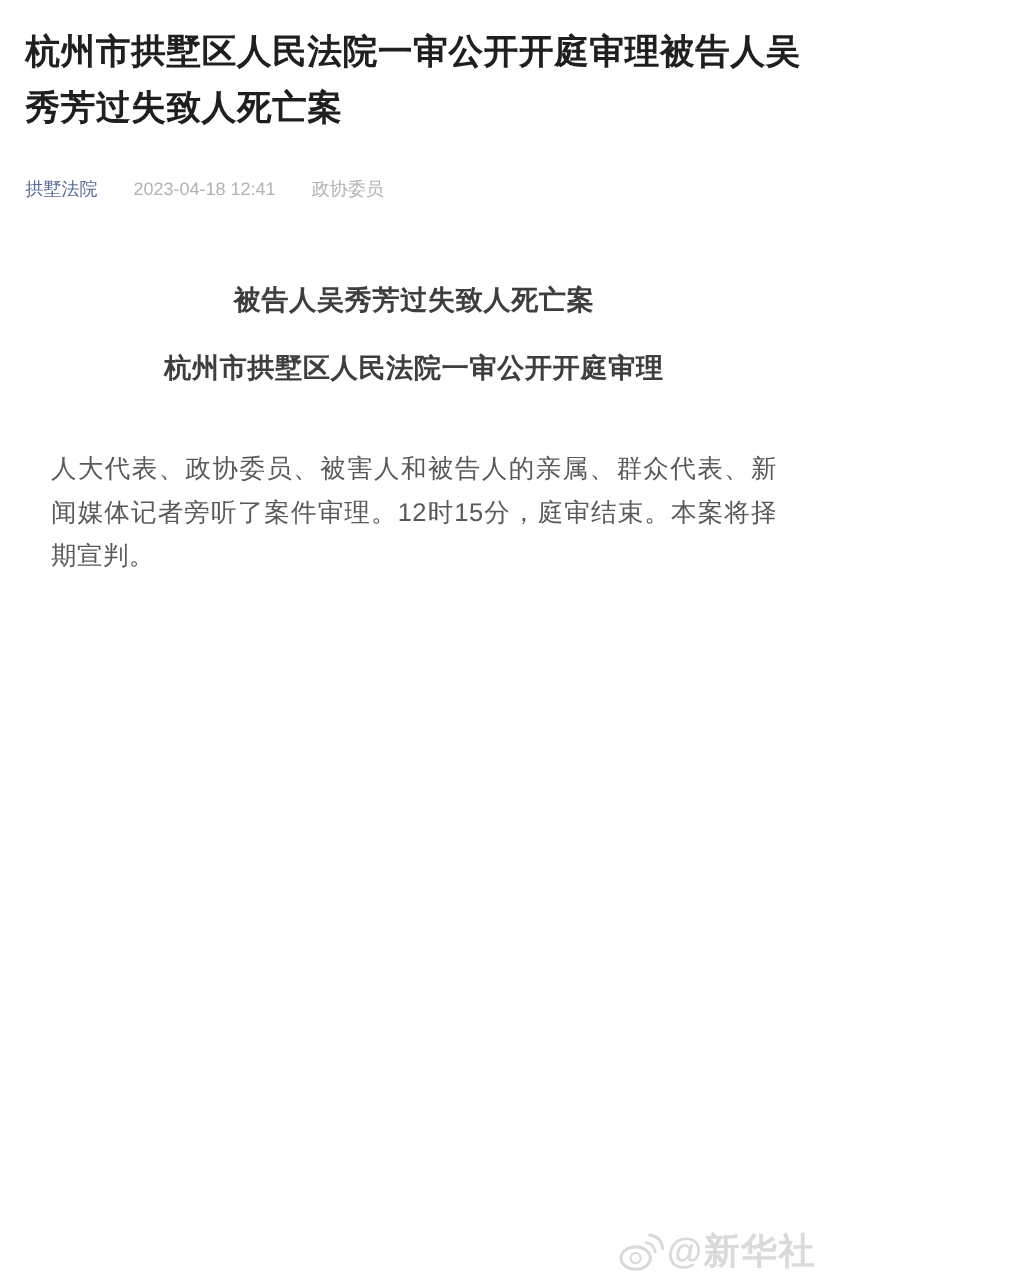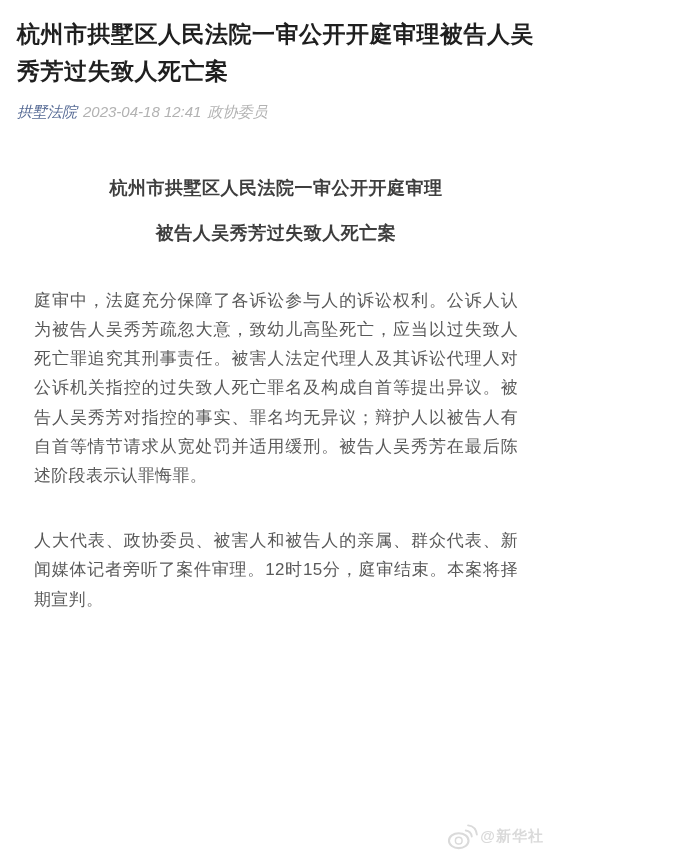--- a/index.html
+++ b/index.html
@@ -16,34 +16,33 @@
   .headline {
     margin: 0;
     font-size: 23px;
     font-weight: 700;
     line-height: 1.6;
     color: #1f1f1f;
     letter-spacing: 0.5px;
   }
   .meta {
     margin-top: 13px;
-    font-size: 15px;
+    font-size: 12px;
     line-height: 1.2;
     display: flex;
     align-items: baseline;
-    gap: 6px;
+    gap: 24px;
     white-space: nowrap;
-    font-style: italic;
   }
   .meta .source {
     color: #576b95;
     text-decoration: none;
     cursor: pointer;
   }
-  .meta .gray { color: #b2b2b2; }
+  .meta .gray { color: #b2b2b2; margin-top: 16px; }
 
   
   .article { padding: 0 34px; }
   .article-title {
     margin-top: 45px;
     text-align: center;
     font-size: 18px;
     font-weight: 700;
     color: #3e3e3e;
     line-height: 2.5;
@@ -62,21 +61,21 @@
 
   
   .watermark {
     position: absolute;
     right: 8px;
     bottom: 6px;
     display: flex;
     align-items: center;
     gap: 2px;
     color: #dadada;
-    font-size: 15px;
+    font-size: 24px;
     font-weight: 700;
     letter-spacing: 1px;
     user-select: none;
   }
   .watermark svg { display: block; }
 </style>
 </head>
 <body>
 
 <div class="page">
@@ -85,27 +84,26 @@
     <h1 class="headline">杭州市拱墅区人民法院一审公开开庭审理被告人吴秀芳过失致人死亡案</h1>
     <div class="meta">
       <a class="source">拱墅法院</a>
       <span class="gray">2023-04-18 12:41</span>
       <span class="gray">政协委员</span>
     </div>
   </header>
 
   <main class="article">
     <div class="article-title">
+      <div>被告人吴秀芳过失致人死亡案</div>
       <div>杭州市拱墅区人民法院一审公开开庭审理</div>
-      <div>被告人吴秀芳过失致人死亡案</div>
     </div>
 
 
 
-    <p>庭审中，法庭充分保障了各诉讼参与人的诉讼权利。公诉人认为被告人吴秀芳疏忽大意，致幼儿高坠死亡，应当以过失致人死亡罪追究其刑事责任。被害人法定代理人及其诉讼代理人对公诉机关指控的过失致人死亡罪名及构成自首等提出异议。被告人吴秀芳对指控的事实、罪名均无异议；辩护人以被告人有自首等情节请求从宽处罚并适用缓刑。被告人吴秀芳在最后陈述阶段表示认罪悔罪。</p>
 
     <p>人大代表、政协委员、被害人和被告人的亲属、群众代表、新闻媒体记者旁听了案件审理。12时15分，庭审结束。本案将择期宣判。</p>
   </main>
 
   <div class="watermark">
     <span>
       <svg width="32" height="27" viewBox="0 0 34 29" fill="none">
         <ellipse cx="13.5" cy="19" rx="10.5" ry="8" stroke="#dadada" stroke-width="2.2"></ellipse>
         <circle cx="13.5" cy="19" r="3.6" stroke="#dadada" stroke-width="1.6"></circle>
         <path d="M21 8 q5.5 0.5 6.5 6.5" stroke="#dadada" stroke-width="2" stroke-linecap="round"></path>

